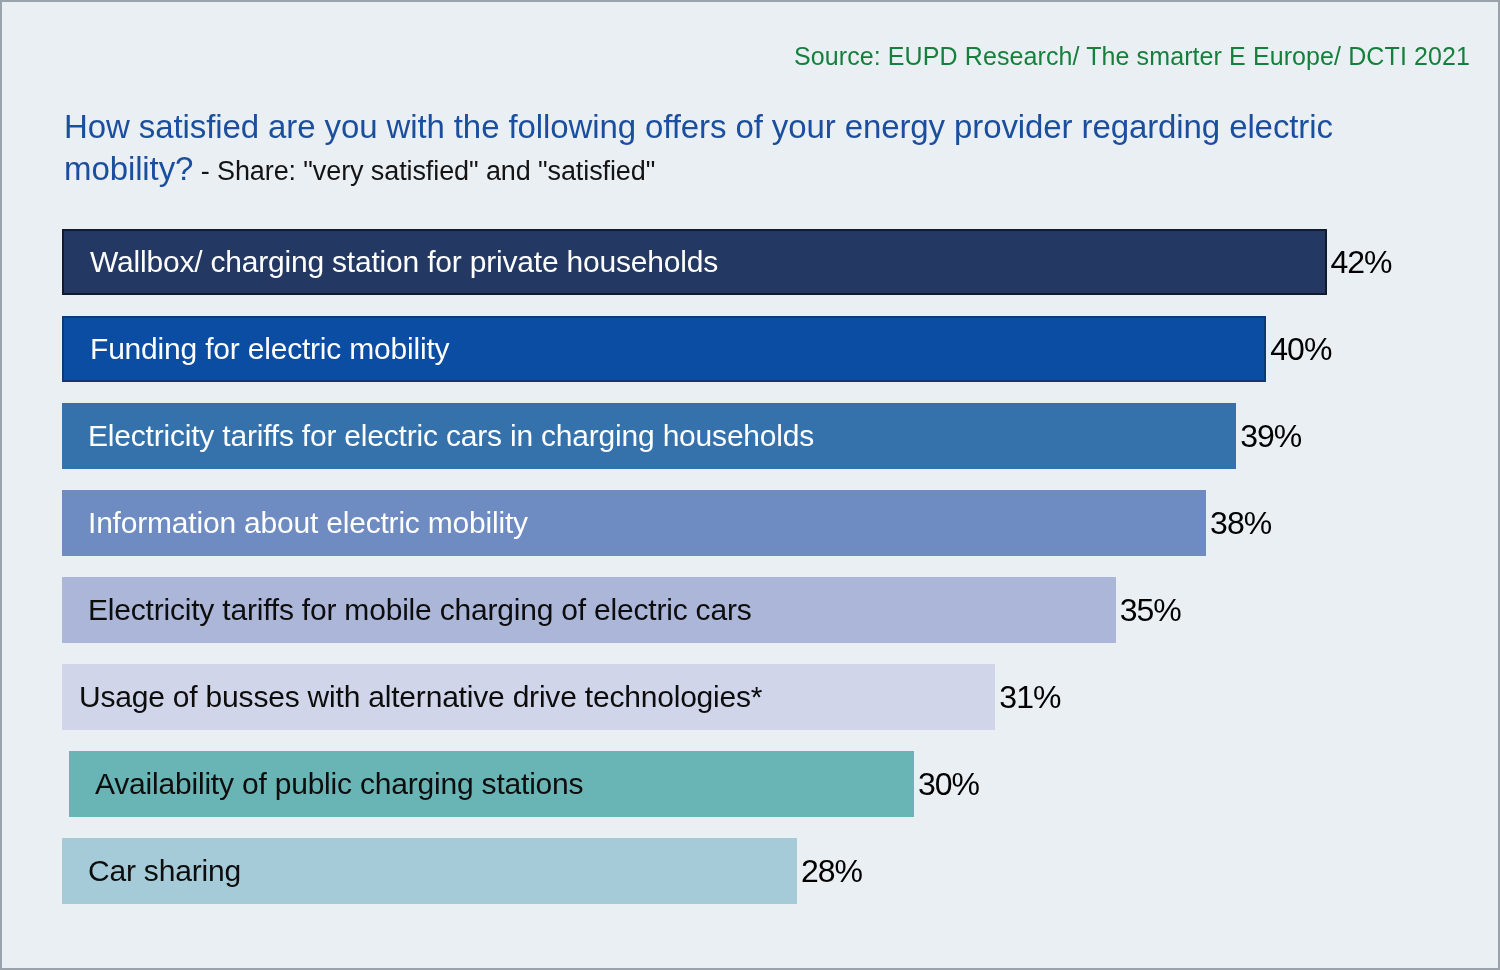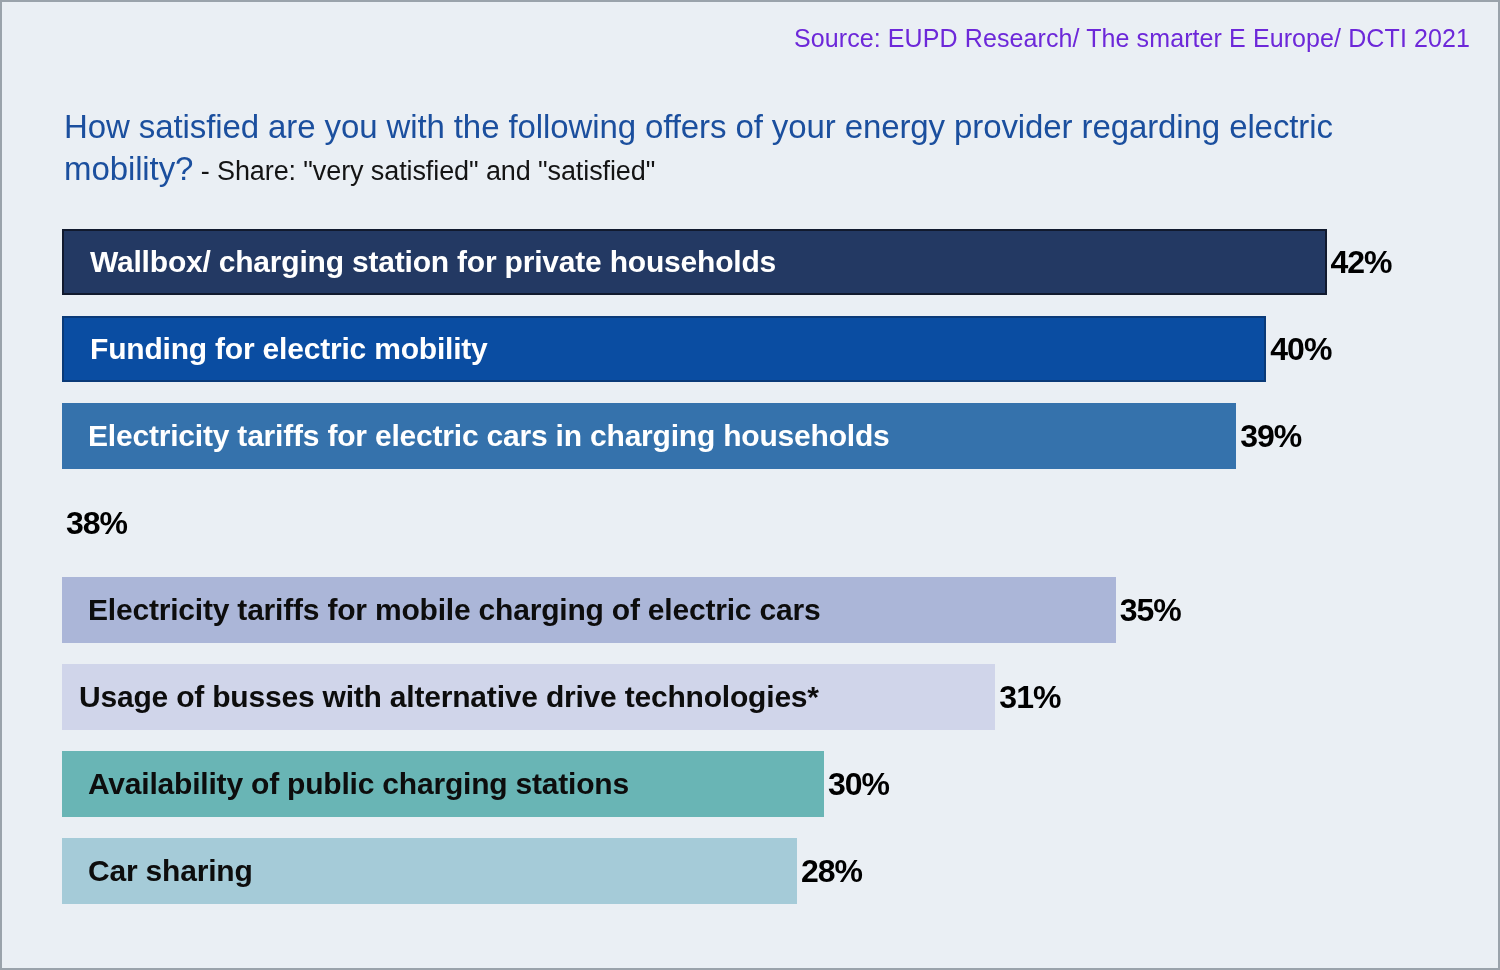--- a/index.html
+++ b/index.html
@@ -20,24 +20,24 @@
     width: 1500px;
     height: 970px;
     background: #eaeff4;
     border: 2px solid #9aa3ab;
     overflow: hidden;
   }
 
   
   #source-line {
     position: absolute;
-    top: 22px;
+    top: 40px;
     right: 28px;
     font-size: 25px;
-    color: #6d28d9;
+    color: #15803d;
     letter-spacing: 0.1px;
     white-space: nowrap;
   }
 
   
   #title-block {
     position: absolute;
     top: 104px;
     left: 62px;
     right: 60px;
@@ -65,21 +65,20 @@
     left: 60px;
     width: 1400px;
   }
 
   .bar-row {
     position: relative;
     height: 66px;
     margin-bottom: 21px;
     display: flex;
     align-items: center;
-    font-weight: bold;
   }
 
   .bar {
     position: relative;
     height: 66px;
     display: flex;
     align-items: center;
     flex: 0 0 auto;
   }
 
@@ -146,36 +145,39 @@
         </div>
         <span class="bar-value">40%</span>
       </div>
       <div class="bar-row">
         <div class="bar" style="width: 1174.19px; background: rgb(53, 114, 172);">
           <span class="bar-label" style="color: rgb(255, 255, 255);">Electricity tariffs for electric cars in charging households</span>
         </div>
         <span class="bar-value">39%</span>
       </div>
       <div class="bar-row">
+        <div class="bar" style="width: 1144.09px; background: rgb(110, 140, 194);">
+          <span class="bar-label" style="color: rgb(255, 255, 255);">Information about electric mobility</span>
+        </div>
         <span class="bar-value">38%</span>
       </div>
       <div class="bar-row">
         <div class="bar" style="width: 1053.76px; background: rgb(171, 182, 216);">
           <span class="bar-label" style="color: rgb(13, 13, 13);">Electricity tariffs for mobile charging of electric cars</span>
         </div>
         <span class="bar-value">35%</span>
       </div>
       <div class="bar-row">
         <div class="bar" style="width: 933.333px; background: rgb(208, 213, 234);">
           <span class="bar-label" style="color: rgb(13, 13, 13); padding-left: 17px;">Usage of busses with alternative drive technologies*</span>
         </div>
         <span class="bar-value">31%</span>
       </div>
       <div class="bar-row">
-        <div class="bar" style="width: 762px; background: rgb(105, 181, 181);">
+        <div class="bar" style="width: 845px; background: rgb(105, 181, 181); margin-left: 7px;">
           <span class="bar-label" style="color: rgb(13, 13, 13);">Availability of public charging stations</span>
         </div>
         <span class="bar-value">30%</span>
       </div>
       <div class="bar-row">
         <div class="bar" style="width: 735px; background: rgb(165, 203, 216);">
           <span class="bar-label" style="color: rgb(13, 13, 13);">Car sharing</span>
         </div>
         <span class="bar-value">28%</span>
       </div>

